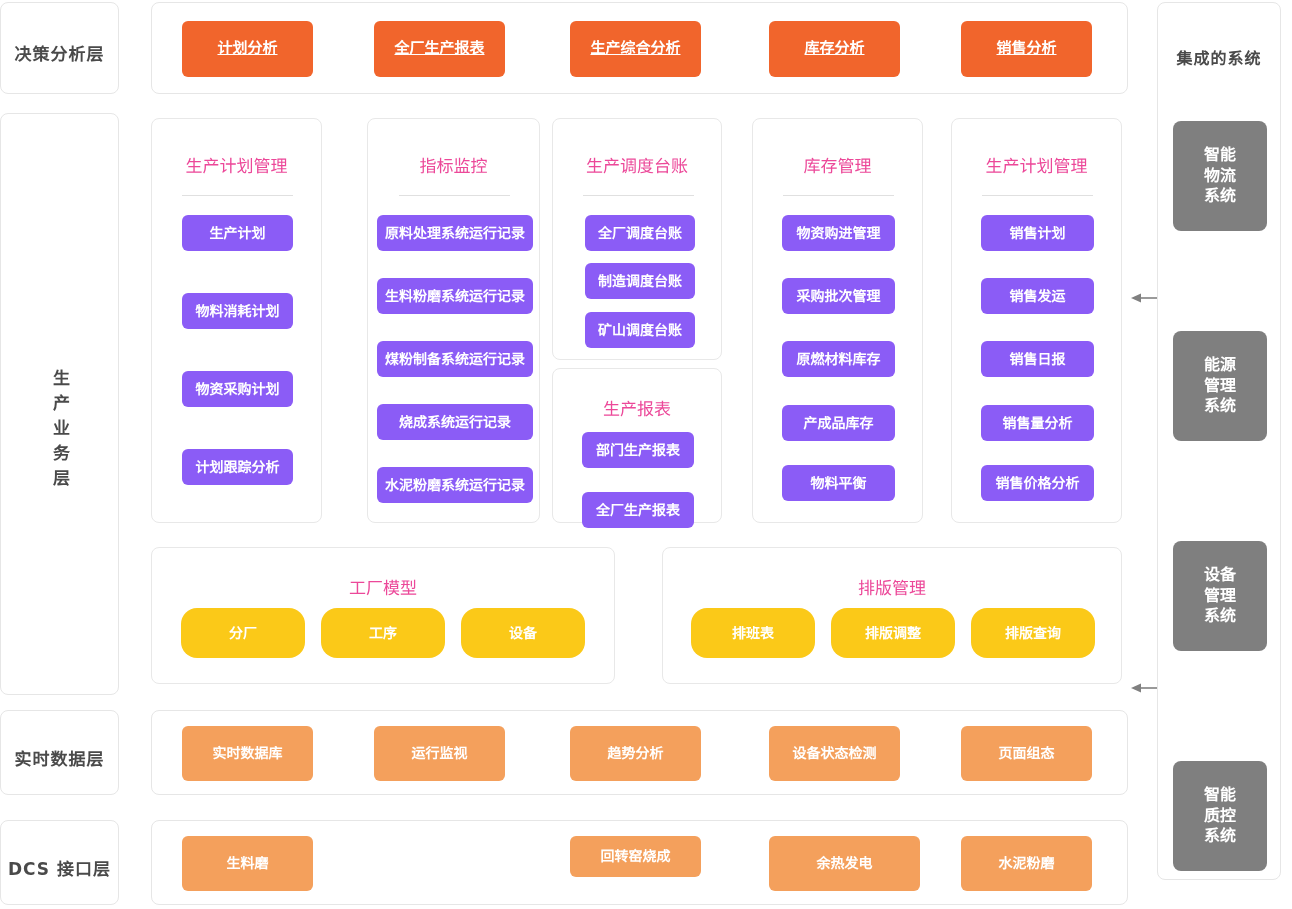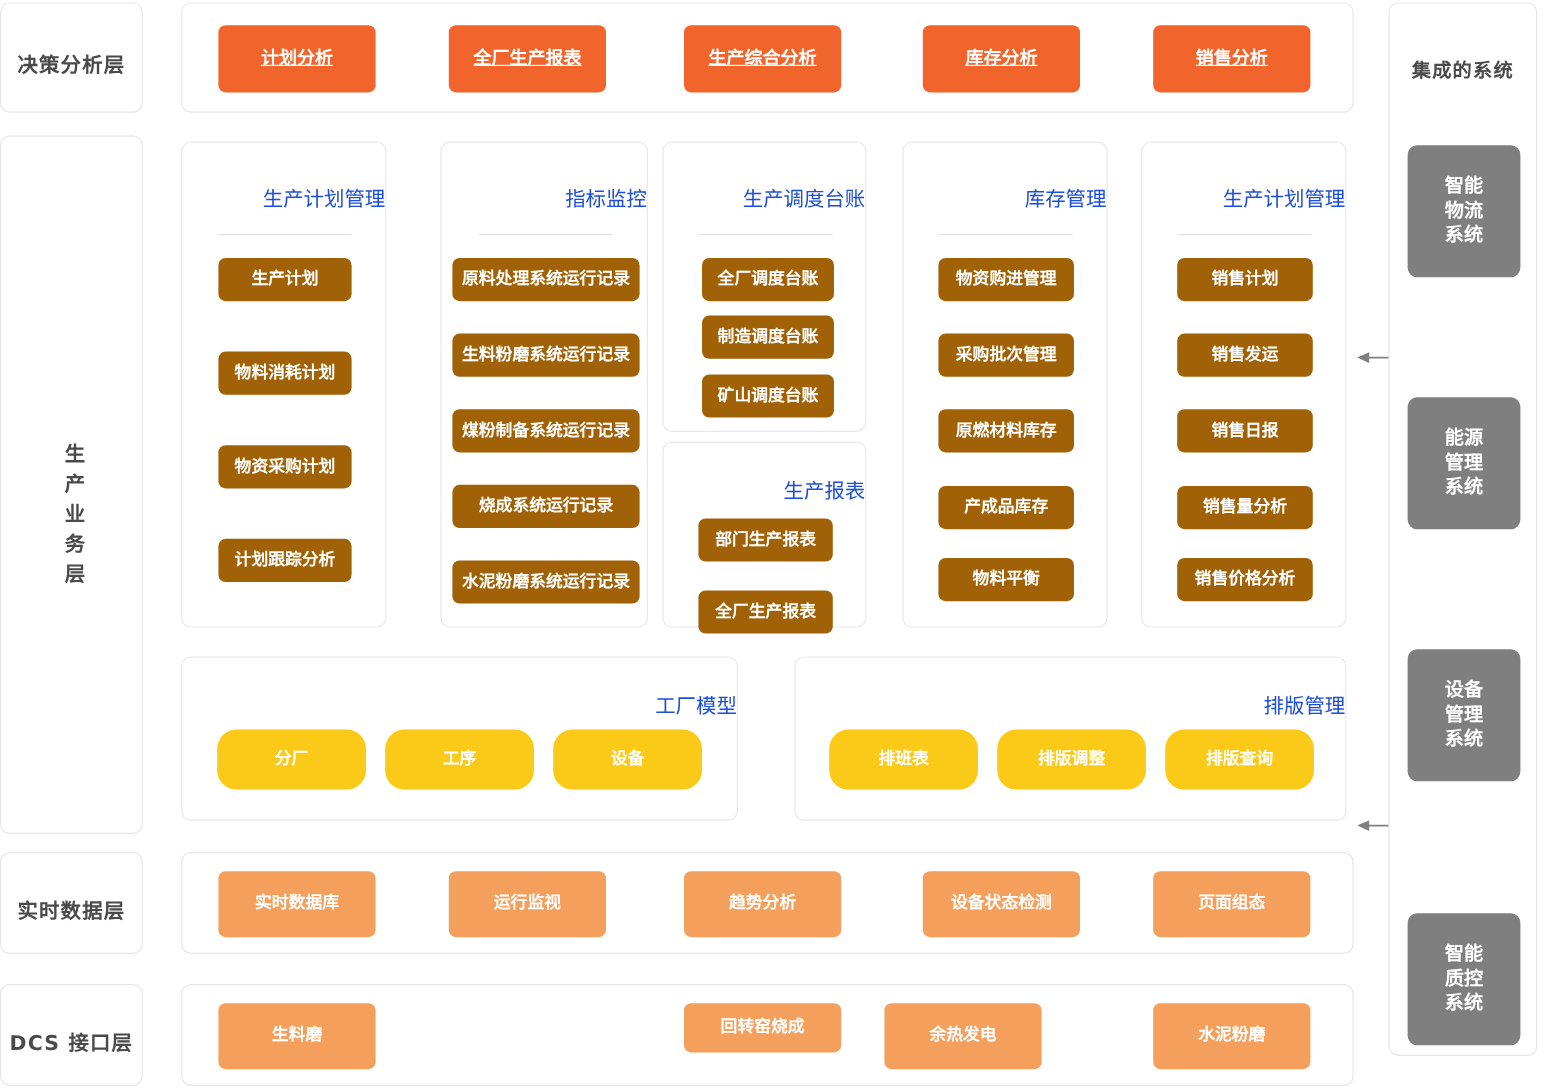--- a/index.html
+++ b/index.html
@@ -41,44 +41,44 @@
     letter-spacing: 8px;
     width: auto;
     left: 50%;
     transform: translateX(-50%);
     line-height: 1;
   }
 
   .card-title {
     position: absolute;
     left: 0; width: 100%;
-    text-align: right;
+    text-align: center;
     font-size: 17px;
-    color: #1d4ed8;
+    color: #ec4899;
   }
   .card-divider {
     position: absolute;
     height: 1px;
     background: #e0e0e0;
   }
 
   .btn {
     position: absolute;
     display: flex;
     align-items: center;
     justify-content: center;
     text-align: center;
     color: #ffffff;
     border-radius: 6px;
     line-height: 1.15;
     user-select: none;
   }
   .btn-orange-dark { background: #f1652c; font-size: 15px; font-weight: bold; text-decoration: underline; }
   .btn-orange-light { background: #f4a05c; font-size: 14px; font-weight: bold; }
-  .btn-blue { background: #a16207; font-size: 14px; font-weight: bold; }
+  .btn-blue { background: #8b5cf6; font-size: 14px; font-weight: bold; }
   .btn-yellow { background: #fbc918; font-size: 14px; font-weight: bold; border-radius: 16px; }
   .btn-gray {
     background: #7f7f7f; font-size: 16px; font-weight: bold;
     border-radius: 8px; flex-direction: column; line-height: 1.28;
   }
 
   .arrow { position: absolute; width: 28px; height: 12px; }
   .arrow svg { display: block; }
 </style>
 </head>
@@ -184,21 +184,21 @@
     <div class="btn btn-orange-light" style="left:30px; top:15px; width:131px; height:55px;">实时数据库</div>
     <div class="btn btn-orange-light" style="left:222px; top:15px; width:131px; height:55px;">运行监视</div>
     <div class="btn btn-orange-light" style="left:418px; top:15px; width:131px; height:55px;">趋势分析</div>
     <div class="btn btn-orange-light" style="left:617px; top:15px; width:131px; height:55px;">设备状态检测</div>
     <div class="btn btn-orange-light" style="left:809px; top:15px; width:131px; height:55px;">页面组态</div>
   </div>
 
   <div class="panel" style="left:151px; top:820px; width:977px; height:85px;">
     <div class="btn btn-orange-light" style="left:30px; top:15px; width:131px; height:55px;">生料磨</div>
     <div class="btn btn-orange-light" style="left:418px; top:15px; width:131px; height:41px;">回转窑烧成</div>
-    <div class="btn btn-orange-light" style="left:585px; top:15px; width:131px; height:55px;">余热发电</div>
+    <div class="btn btn-orange-light" style="left:617px; top:15px; width:151px; height:55px;">余热发电</div>
     <div class="btn btn-orange-light" style="left:809px; top:15px; width:131px; height:55px;">水泥粉磨</div>
   </div>
 
   <div class="arrow" style="left:1131px; top:292px;">
     <svg width="28" height="12" viewBox="0 0 28 12" aria-hidden="true">
       <line x1="27" y1="6" x2="8" y2="6" stroke="#808080" stroke-width="1.6"></line>
       <polygon points="0,6 10,1.5 10,10.5" fill="#808080"></polygon>
     </svg>
   </div>
   <div class="arrow" style="left:1131px; top:682px;">

